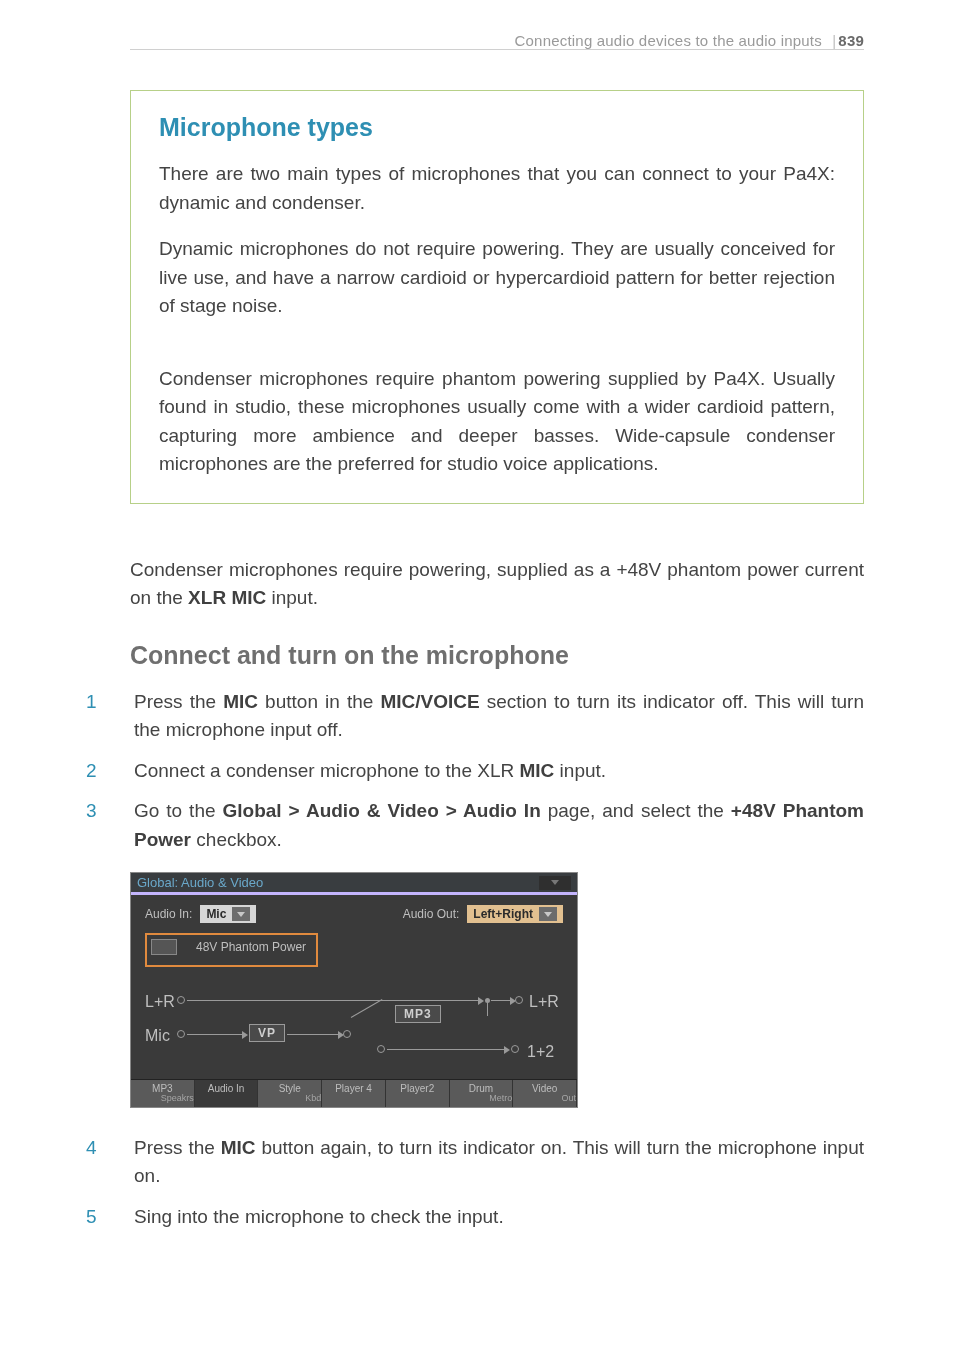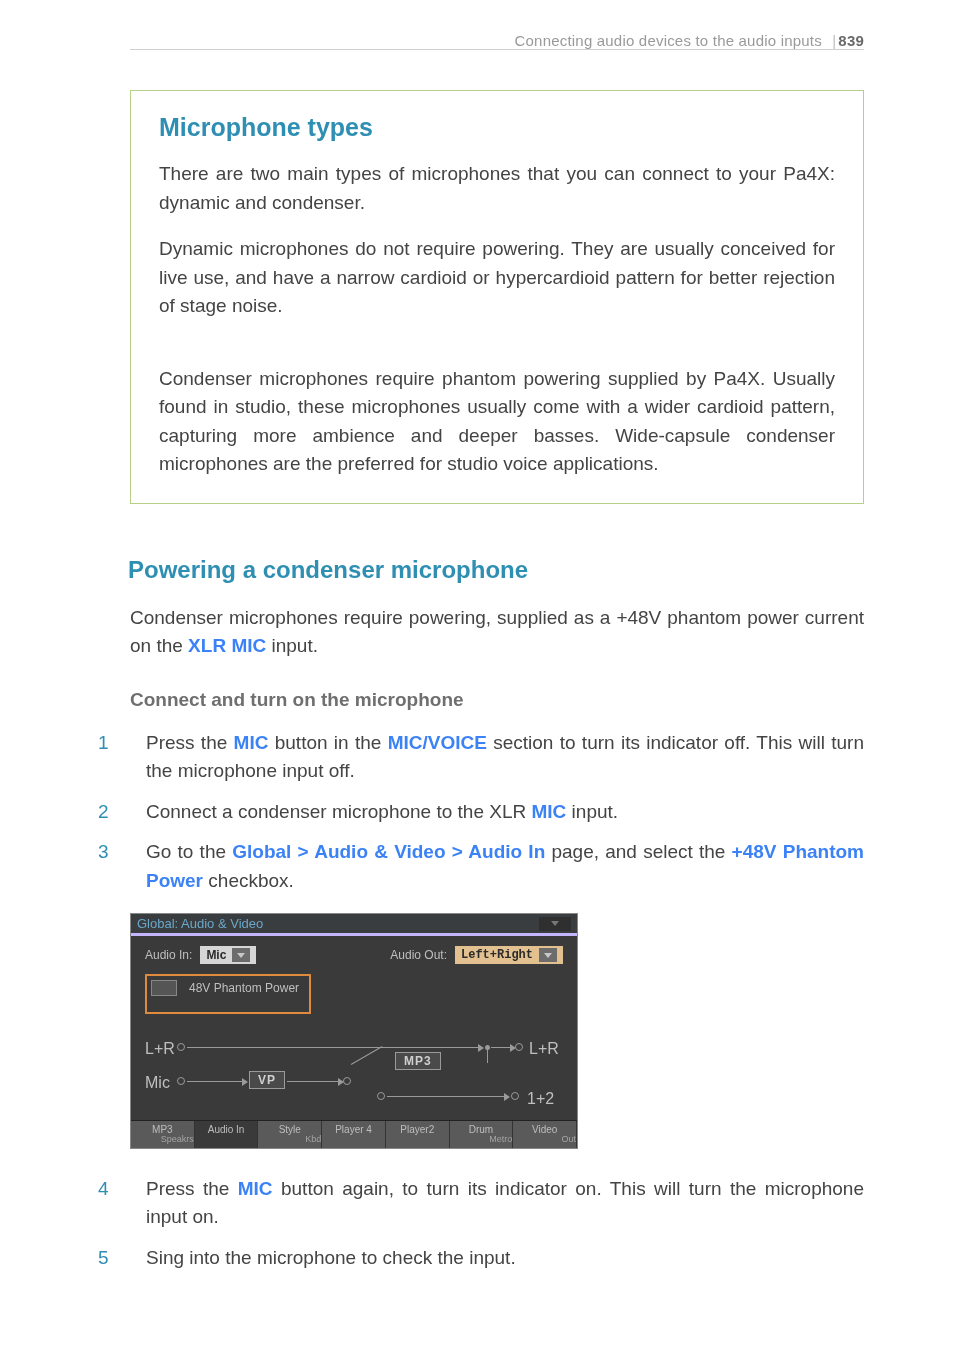--- a/index.html
+++ b/index.html
@@ -50,31 +50,31 @@
     margin-left: -2px;
     margin-bottom: 20px;
   }
   p.body {
     font-size: 19px;
     line-height: 1.5;
     color: #444;
     text-align: justify;
     margin-bottom: 28px;
   }
-  .ui { color: #3b82f6; font-weight: 600; }
+  .ui { color: #404040; font-weight: 600; }
   h3.subhead {
-    font-size: 19px;
+    font-size: 25px;
     font-weight: 600;
     color: #6f6f6f;
     margin-bottom: 18px;
   }
   ol.steps {
     list-style: none;
     counter-reset: step;
-    margin: 0 0 18px 16px;
+    margin: 0 0 18px 4px;
   }
   ol.steps > li {
     position: relative;
     padding-left: 0;
     margin-left: -48px;
     padding-left: 48px;
     font-size: 19px;
     line-height: 1.5;
     color: #444;
     text-align: justify;
@@ -156,24 +156,24 @@
   .sel .caret::after {
     content: "";
     border-left: 4px solid transparent;
     border-right: 4px solid transparent;
     border-top: 5px solid #c8c8c8;
   }
   .row1 .spacer { flex: 1; }
   .phantom-row {
     display: flex;
     align-items: center;
-    gap: 12px;
+    gap: 19px;
     margin-top: 10px;
     border: 2px solid #e08a3e;
-    padding: 4px 10px 16px 4px;
+    padding: 4px 10px 10px 4px;
     width: fit-content;
   }
   .chk {
     width: 26px;
     height: 16px;
     background: #555;
     border: 1px solid #888;
   }
   .diagram {
     position: relative;
@@ -243,21 +243,20 @@
     <span class="pipe">|</span><span class="pagenum">839</span>
   </div>
 
   <div class="callout">
     <div class="callout-title">Microphone types</div>
     <p>There are two main types of microphones that you can connect to your Pa4X: dynamic and condenser.</p>
     <p>Dynamic microphones do not require powering. They are usually conceived for live use, and have a narrow cardioid or hypercardioid pattern for better rejection of stage noise.</p>
     <p>Condenser microphones require phantom powering supplied by Pa4X. Usually found in studio, these microphones usually come with a wider cardioid pattern, capturing more ambience and deeper basses. Wide-capsule condenser microphones are the preferred for studio voice applications.</p>
   </div>
 
-  <h2 class="section">Powering a condenser microphone</h2>
 
   <p class="body">
     <span>Condenser microphones require powering, supplied as a +48V phantom power current on the </span><span class="ui">XLR MIC</span><span> input.</span>
   </p>
 
   <h3 class="subhead">Connect and turn on the microphone</h3>
 
   <ol class="steps">
     <li>
       <span>Press the </span><span class="ui">MIC</span><span> button in the </span><span class="ui">MIC/VOICE</span><span> section to turn its indicator off. This will turn the microphone input off.</span>
@@ -277,21 +276,21 @@
     </div>
     <div class="fig-body">
       <div class="row1">
         <span class="lbl">Audio In:</span>
         <span class="sel">
           <span>Mic</span>
           <span class="caret"></span>
         </span>
         <span class="spacer"></span>
         <span class="lbl">Audio Out:</span>
-        <span class="sel" style="background:#e2c090;font-family:Liberation Mono, monospace;">
+        <span class="sel" style="background:#e2c090;">
           <span>Left+Right</span>
           <span class="caret"></span>
         </span>
       </div>
       <div class="phantom-row">
         <span class="chk"></span>
         <span class="lbl">48V Phantom Power</span>
       </div>
 
       <div class="diagram">

